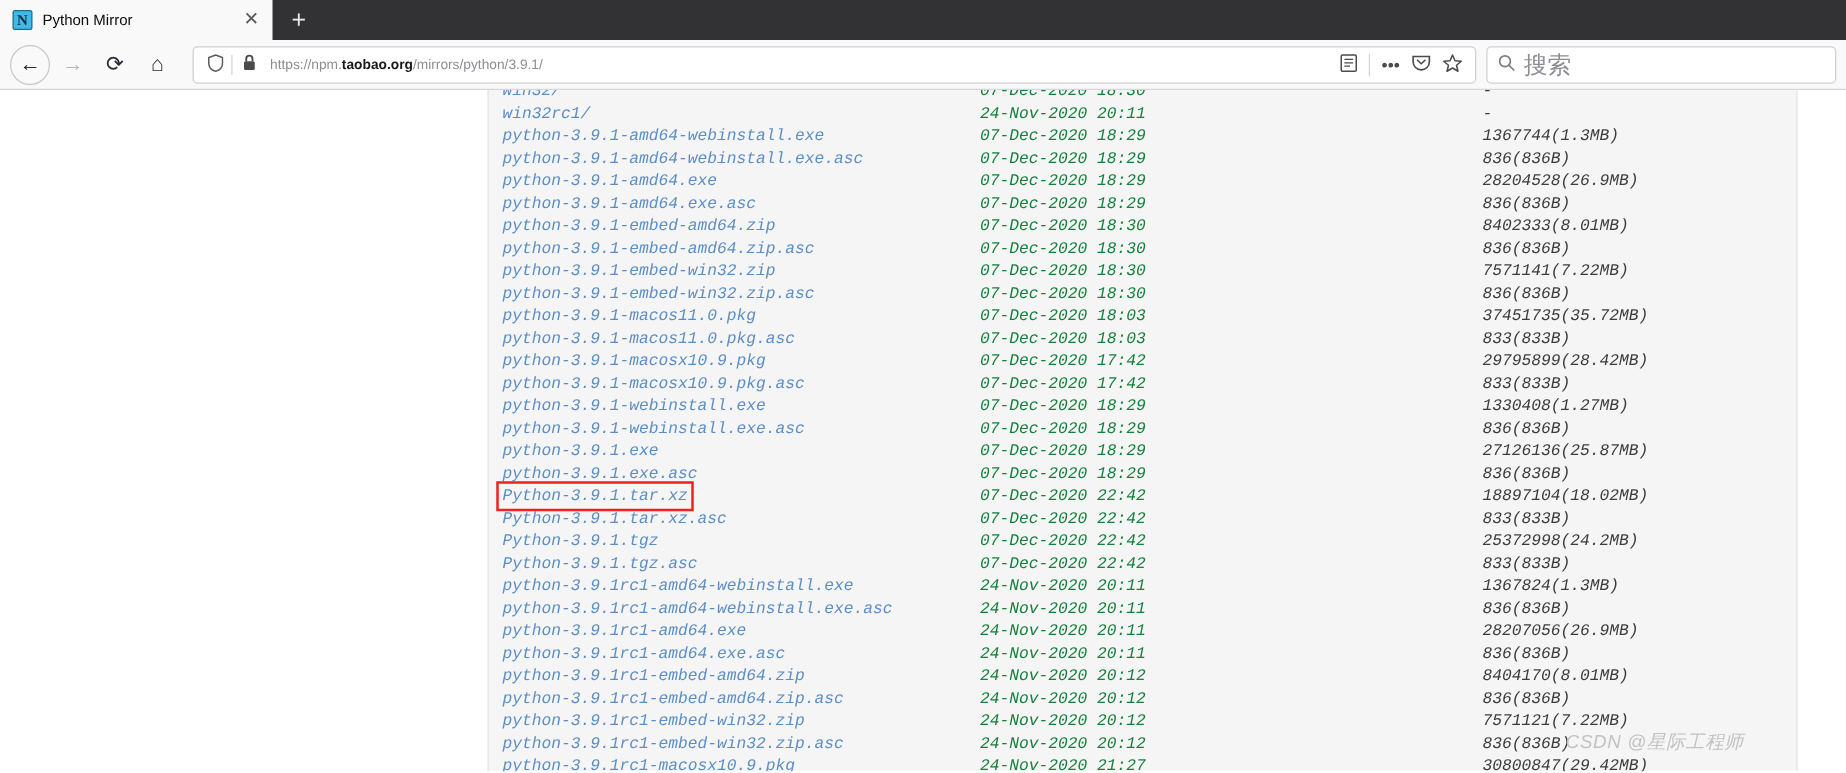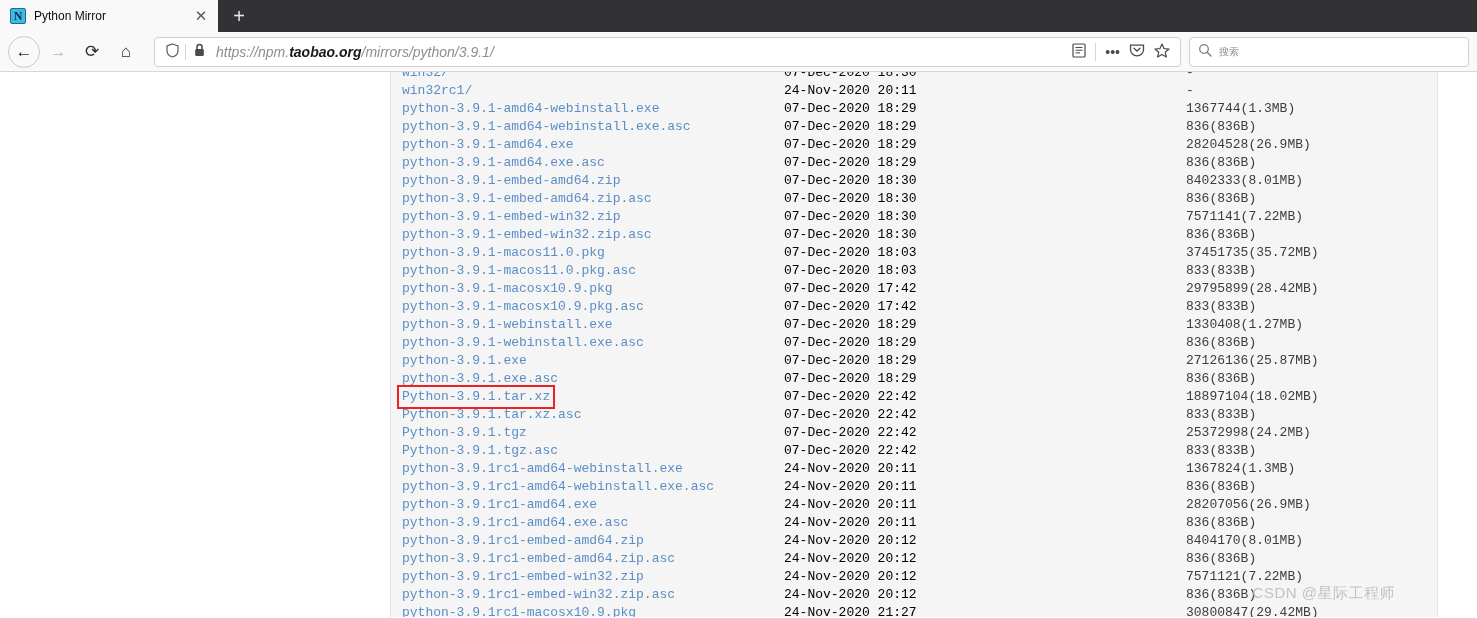--- a/index.html
+++ b/index.html
@@ -118,26 +118,25 @@
     font-size: 13px;
     color: #5b5b60;
   }
   .url-sep {
     width: 1px; height: 16px;
     background: #d6d6da;
     flex: 0 0 1px;
   }
   .url-text {
     flex: 1 1 auto;
-    font-size: 14px;
+    font-size: 11px;
     color: #8d8d93;
     white-space: nowrap;
     overflow: hidden;
     padding-left: 4px;
-    font-style: italic;
   }
   .url-text .host { color: #1a1a1c; font-weight: bold; }
   .url-actions {
     display: flex;
     align-items: center;
     gap: 9px;
     padding: 0 6px 0 4px;
     flex: 0 0 auto;
   }
   .url-actions .ico {
@@ -153,38 +152,39 @@
     height: 30px;
     background: #ffffff;
     border: 1px solid #cfcfd4;
     border-radius: 4px;
     display: flex;
     align-items: center;
     padding: 0 8px;
     gap: 7px;
   }
   .searchbar .mag { font-size: 13px; color: #7b7b80; }
-  .search-placeholder { font-size: 10px; color: #8d8d93; text-align: right; }
+  .search-placeholder { font-size: 19px; color: #8d8d93; text-align: right; }
 
   
   .viewport {
     position: relative;
     height: 545px;
     background: #ffffff;
     overflow: hidden;
   }
   .page-panel {
     position: absolute;
     left: 390px;
     top: 0;
     width: 1048px;
     height: 100%;
     background: #f5f5f5;
     border-left: 1px solid #e3e3e3;
     border-right: 1px solid #e3e3e3;
+    font-style: italic;
   }
   .listing {
     position: absolute;
     left: 0; top: -8px;
     width: 100%;
     font-family: "Liberation Mono", "DejaVu Sans Mono", monospace;
     font-size: 13px;
     line-height: 18px;
     white-space: pre;
   }
@@ -195,21 +195,21 @@
   }
   .fname {
     position: absolute;
     left: 11px;
     color: #5b8ec4;
     cursor: pointer;
   }
   .fdate {
     position: absolute;
     left: 393px;
-    color: #000000;
+    color: #15803d;
   }
   .fsize {
     position: absolute;
     left: 795px;
     color: #3c3c3c;
   }
   .row.marked .fname {
     outline: 2px solid #ee2020;
     outline-offset: 1px;
     padding: 0 2px;

